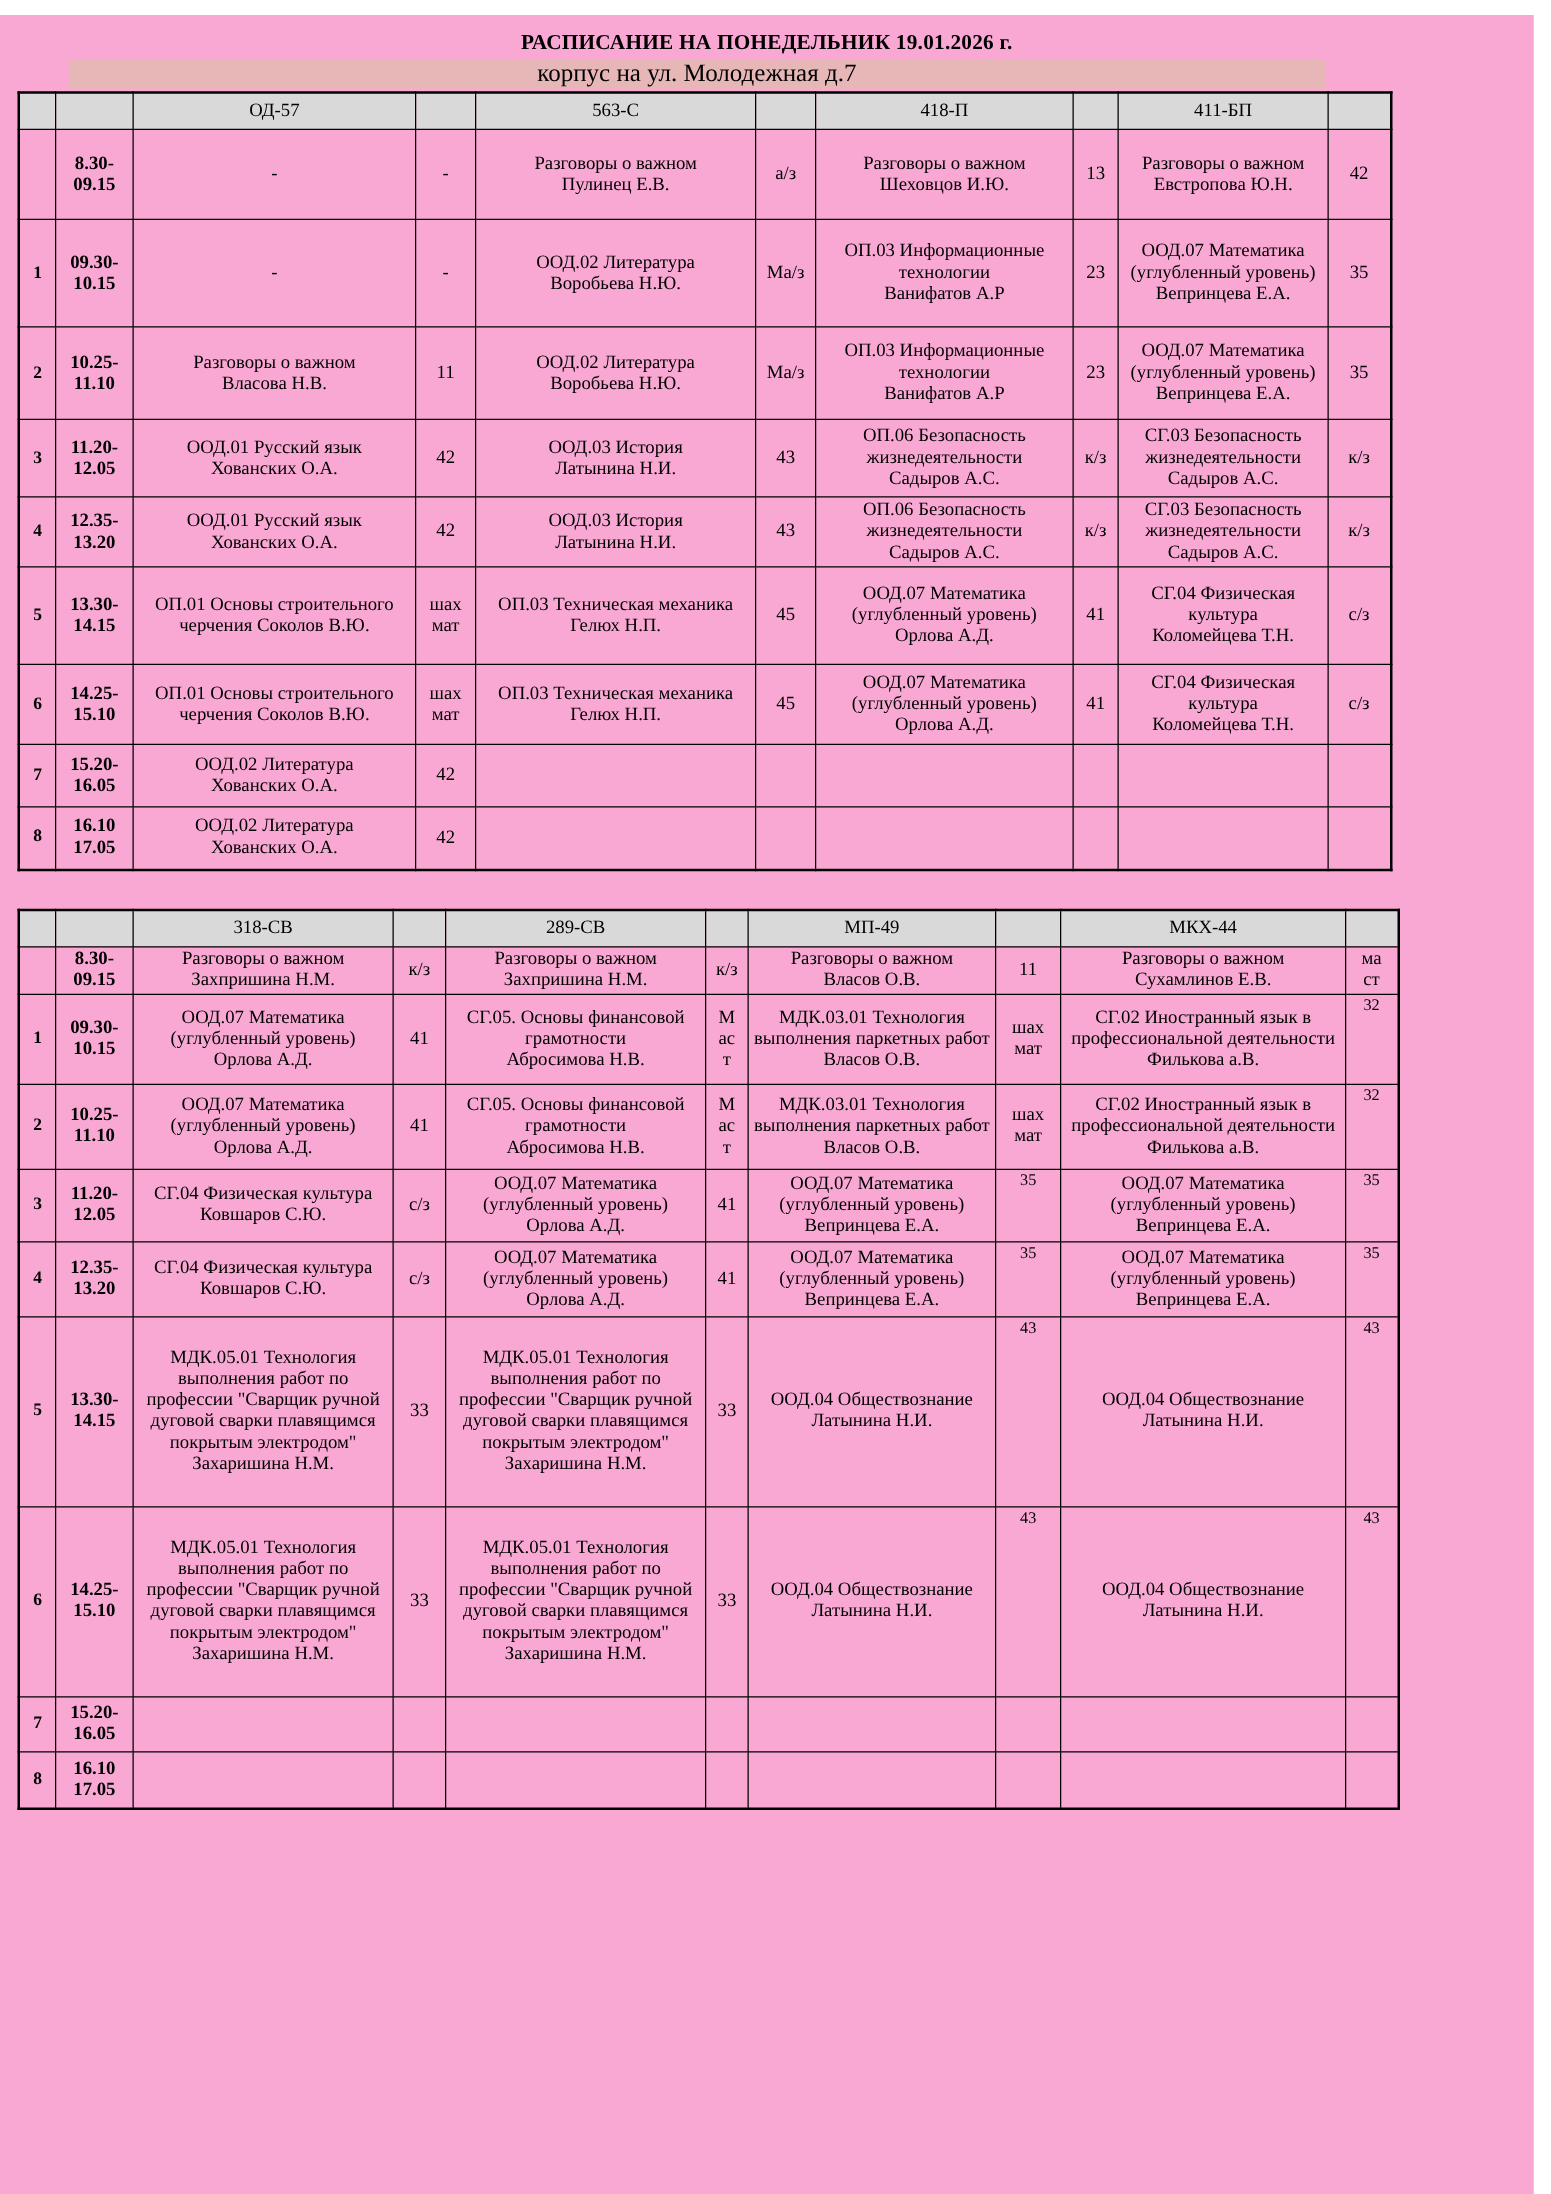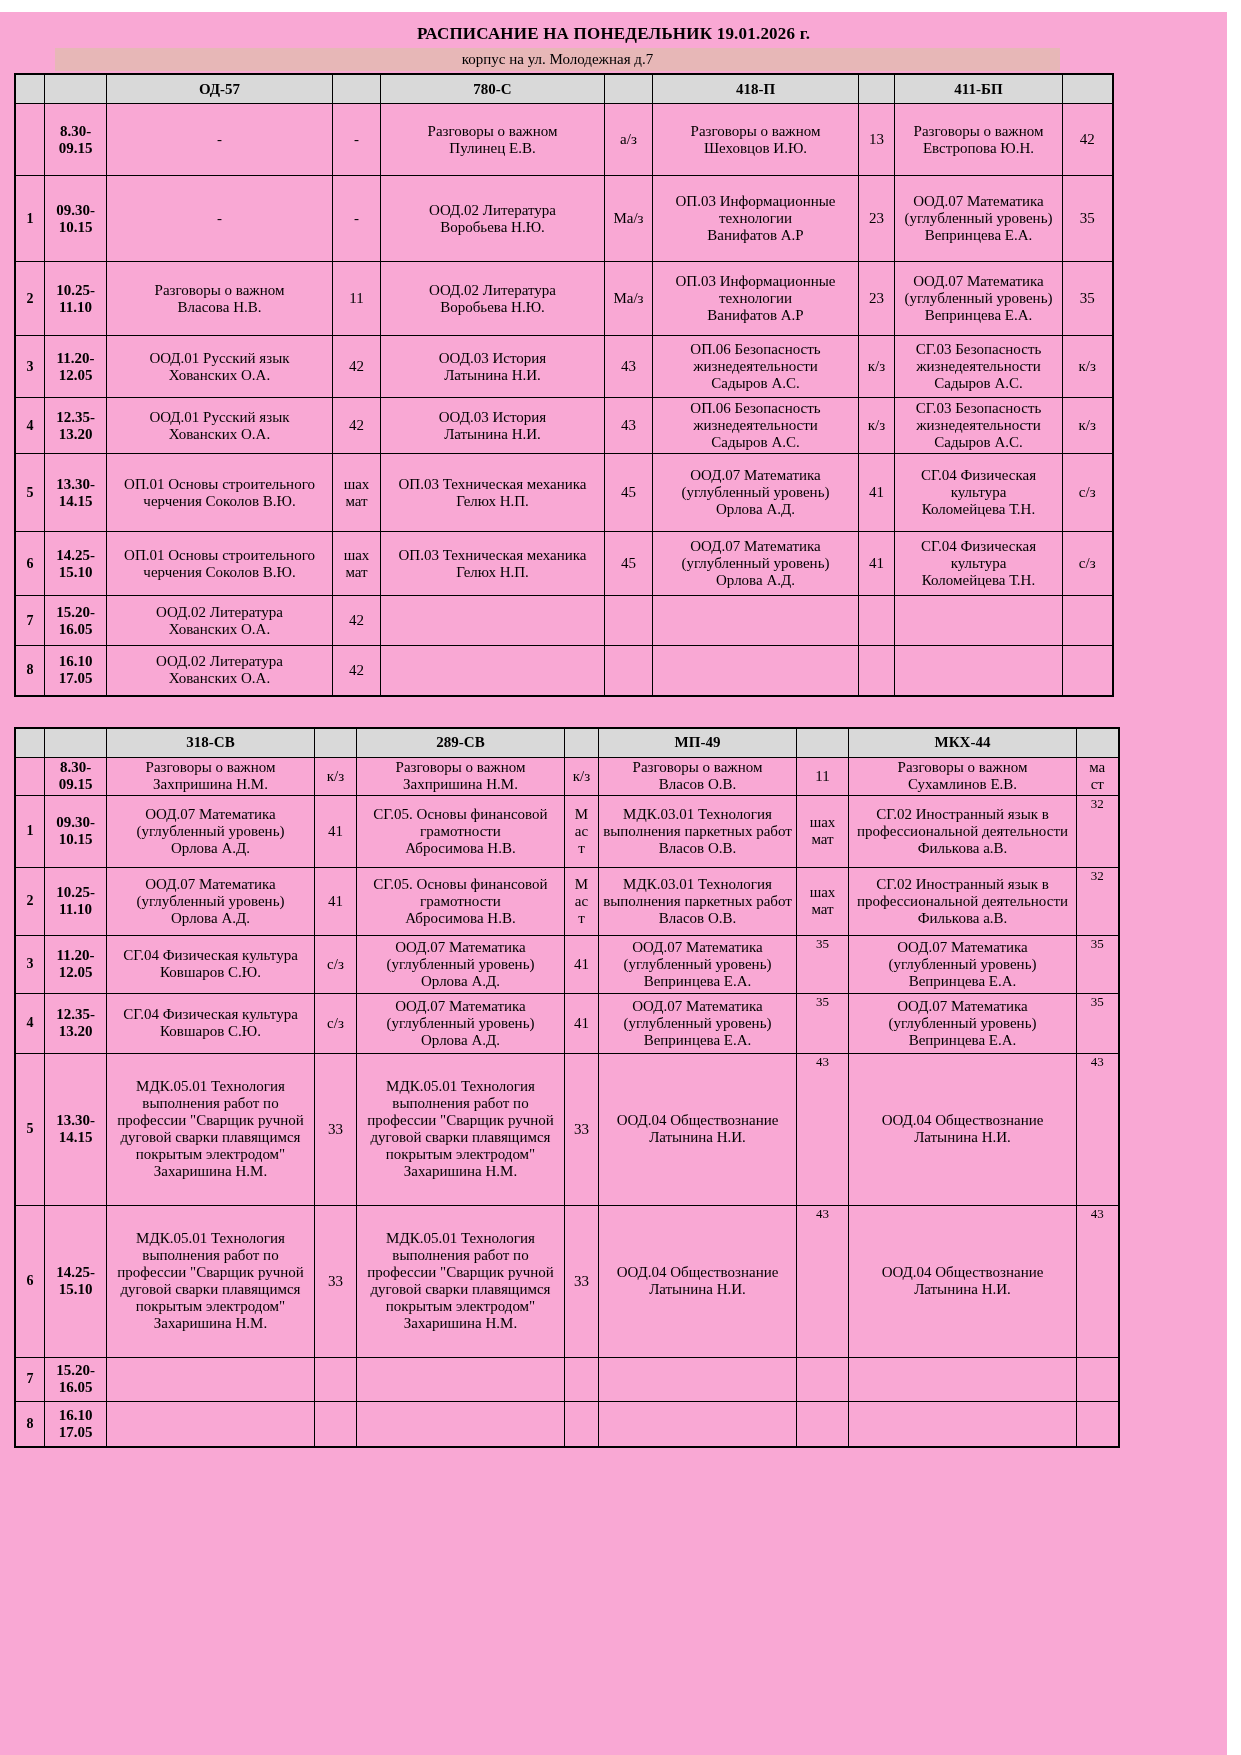--- a/index.html
+++ b/index.html
@@ -1,23 +1,23 @@
 <!DOCTYPE html>
 <html><head>
 <meta charset="utf-8">
 <style>
   html,body{margin:0;padding:0;background:#fff;}
   body{width:1241px;min-height:1755px;font-family:"Liberation Serif", serif;color:#000;}
   .page{position:relative;width:1227px;min-height:1755px;background:#f9a8d4;margin-top:12px;}
   .doc-title{padding-top:12px;text-align:center;font-size:17px;font-weight:bold;letter-spacing:.2px;}
-  .banner{margin:4px 0 0 55px;width:1005px;height:23px;line-height:23px;text-align:center;font-size:15px;}
+  .banner{margin:4px 0 0 55px;width:1005px;height:23px;line-height:23px;text-align:center;font-size:20px;}
   .sched{border-collapse:collapse;margin-left:14px;table-layout:fixed;}
   .sched, .sched th, .sched td{border:1px solid #000;}
   .sched{border-width:2px;}
-  .sched th{background:#d9d9d9;font-weight:bold;font-size:15px;height:28px;padding:0 14px;}
+  .sched th{background:#d9d9d9;font-weight:normal;font-size:15px;height:28px;padding:0 14px;}
   .sched td{font-size:15px;text-align:center;vertical-align:middle;padding:1px 3px;white-space:pre-line;overflow:hidden;}
   .sched td.c-num{font-weight:bold;font-size:14px;}
   .sched td.c-time{font-weight:bold;}
   .sched td.room-emph{vertical-align:top;font-size:13px;line-height:1.1;}
   .t1{margin-top:2px;}
   .t2{margin-top:30px;}
   
   .t1 .w-num{width:19px}.t1 .w-time{width:62px}
   .t1 .w-s1{width:226px}.t1 .w-r1{width:48px}
   .t1 .w-s2{width:224px}.t1 .w-r2{width:48px}
@@ -51,21 +51,21 @@
         <col class="w-r3">
       <col class="w-s4">
         <col class="w-r4">
     </colgroup>
     <thead>
       <tr>
         <th style="background: rgb(217, 217, 217);"></th>
         <th style="background: rgb(217, 217, 217);"></th>
         <th style="background: rgb(217, 217, 217);">ОД-57</th>
         <th style="background: rgb(217, 217, 217);"></th>
-        <th style="background: rgb(217, 217, 217);">780-С</th>
+        <th style="background: rgb(217, 217, 217);">563-С</th>
         <th style="background: rgb(217, 217, 217);"></th>
         <th style="background: rgb(217, 217, 217);">418-П</th>
         <th style="background: rgb(217, 217, 217);"></th>
         <th style="background: rgb(217, 217, 217);">411-БП</th>
         <th style="background: rgb(217, 217, 217);"></th>
       </tr>
     </thead>
     <tbody>
         <tr style="height: 72px;">
           <td class="c-num"></td>

